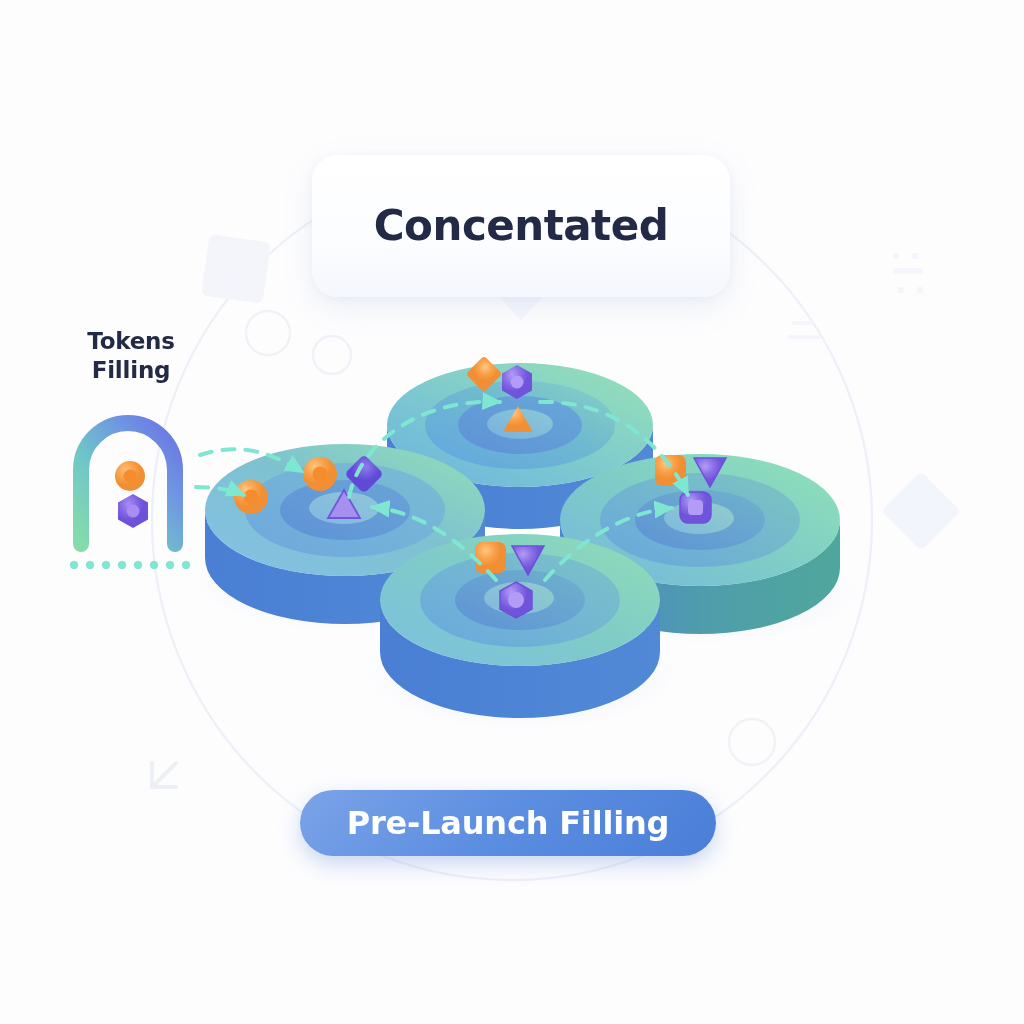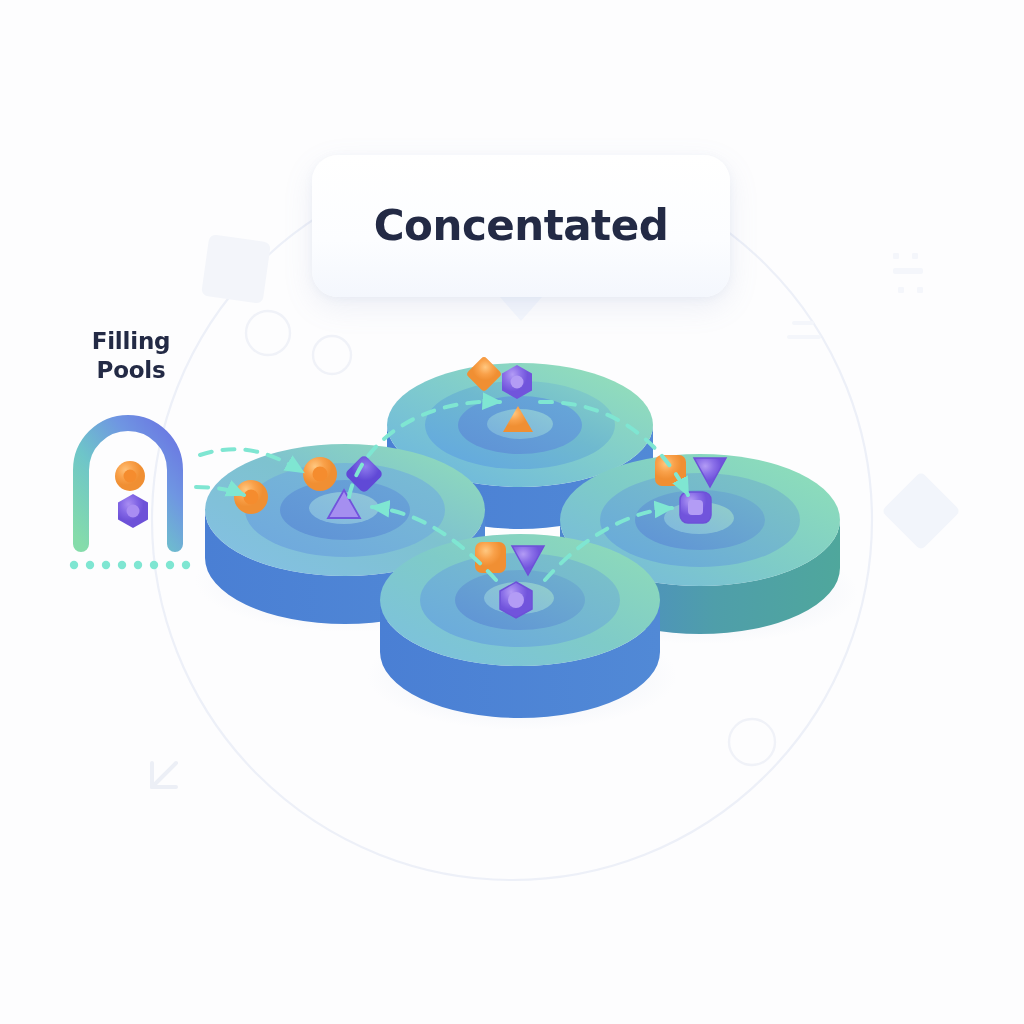--- a/index.html
+++ b/index.html
@@ -335,18 +335,21 @@
   </svg>
 
   <div id="title-card">
     <div class="tline">Concentated</div>
   </div>
   <svg id="title-tail" viewBox="0 0 58 34" xmlns="http://www.w3.org/2000/svg">
     <path d="M0 0 L58 0 L29 33 Z" fill="#f4f7fd"></path>
   </svg>
 
   <div id="bridge-label">
+    <div class="bline">Tokens</div>
     <div class="bline">Filling</div>
-    <div class="bline">Pools</div>
   </div>
 
+  <div id="cta-button">
+    <span class="ctatext">Pre-Launch Filling</span>
+  </div>
 
 </div>
 
 </body></html>

